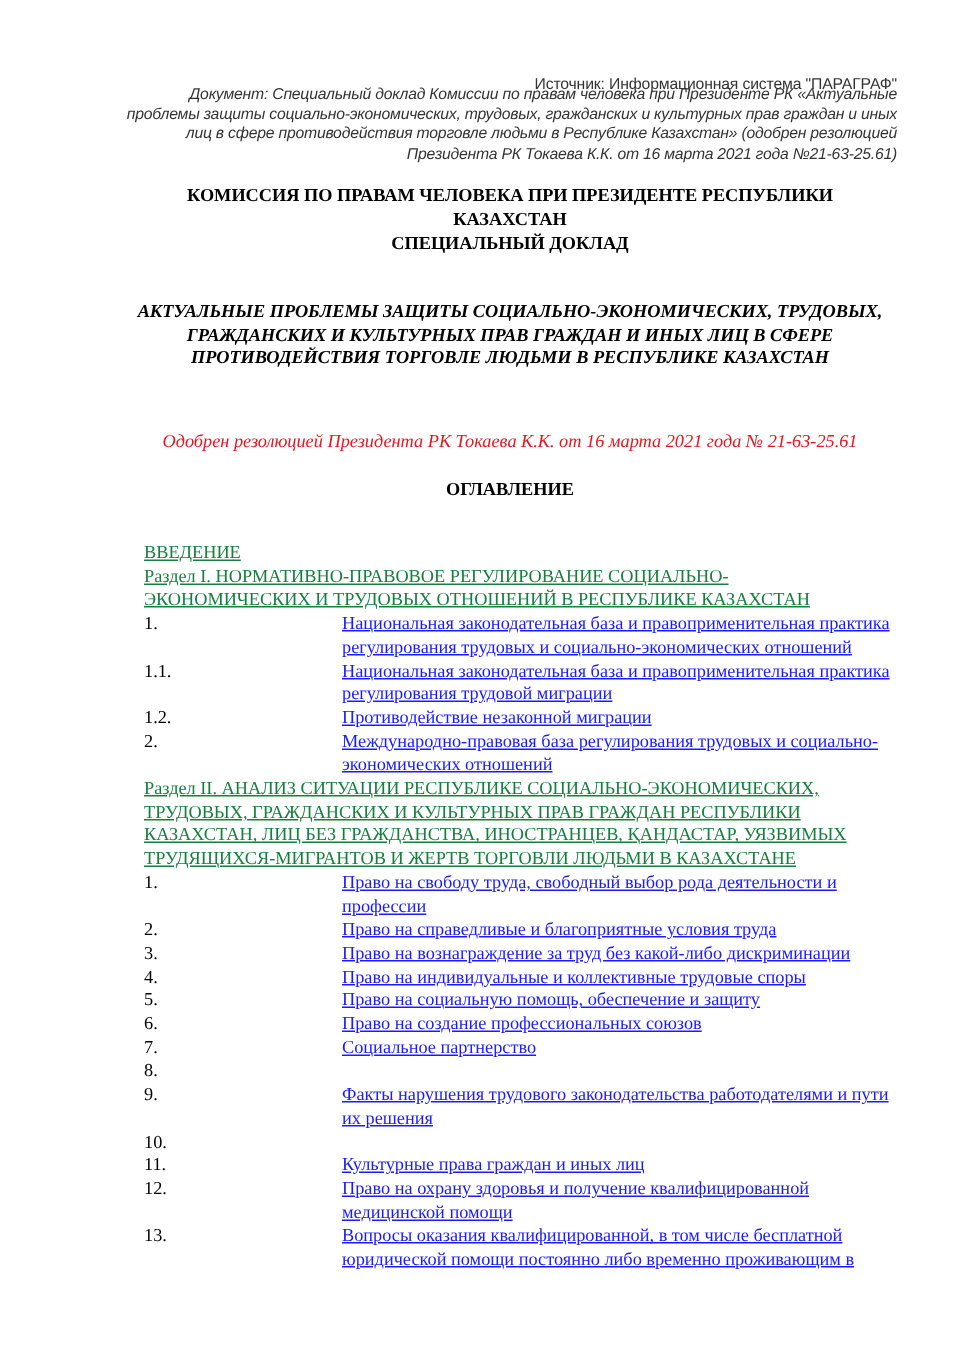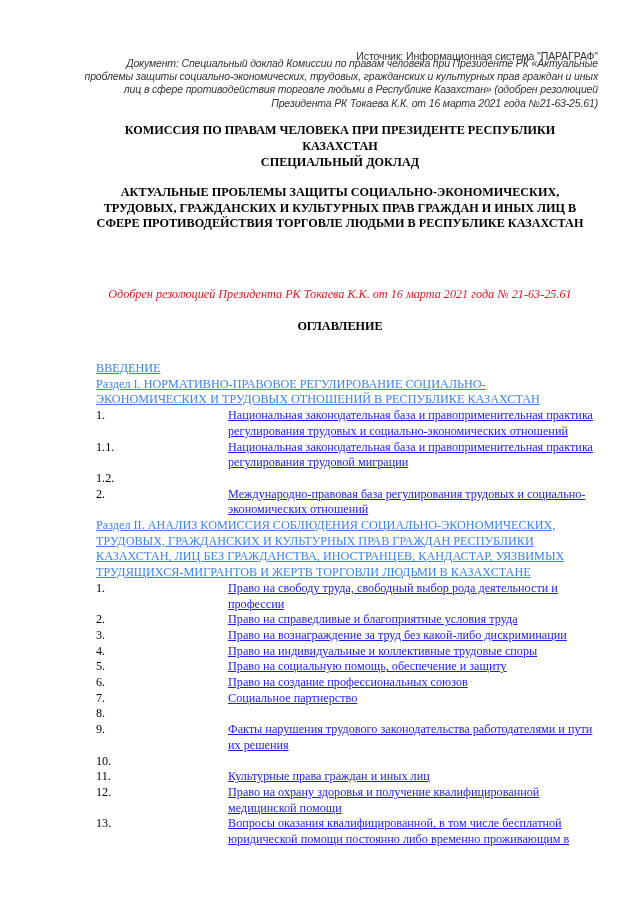--- a/index.html
+++ b/index.html
@@ -42,21 +42,21 @@
       position: absolute;
       left: 90px;
       width: 500px;
       text-align: center;
       font-weight: bold;
       font-size: 12.2px;
       line-height: 15.5px;
     }
     .t-commission { top: 123px; }
     .t-special { top: 155px; }
-    .t-topic { top: 185px; }
+    .t-topic { top: 200px; font-style: italic; }
     .approved {
       position: absolute;
       left: 90px;
       width: 500px;
       top: 259px;
       text-align: center;
       font-style: italic;
       font-size: 12.2px;
       color: #e8141e;
       margin-top: 28px;
@@ -77,21 +77,21 @@
       width: 500px;
       font-size: 12.2px;
       line-height: 15.7px;
     }
     .toc a {
       color: #1a1aff;
       text-decoration: underline;
     }
     .toc .section {
       display: block;
-      color: #3b82f6;
+      color: #15803d;
       text-decoration: underline;
     }
     .toc .item {
       display: flex;
       align-items: flex-start;
     }
     .toc .num {
       width: 100px;
       flex: 0 0 100px;
       color: #000;
@@ -123,27 +123,28 @@
   <div class="item">
     <span class="num">1.</span>
     <a class="txt">Национальная законодательная база и правоприменительная практика регулирования трудовых и социально-экономических отношений</a>
   </div>
   <div class="item">
     <span class="num">1.1.</span>
     <a class="txt">Национальная законодательная база и правоприменительная практика регулирования трудовой миграции</a>
   </div>
   <div class="item">
     <span class="num">1.2.</span>
+    <a class="txt">Противодействие незаконной миграции</a>
   </div>
   <div class="item">
     <span class="num">2.</span>
     <a class="txt">Международно-правовая база регулирования трудовых и социально-экономических отношений</a>
   </div>
 
-  <a class="section">Раздел II. АНАЛИЗ КОМИССИЯ СОБЛЮДЕНИЯ СОЦИАЛЬНО-ЭКОНОМИЧЕСКИХ, ТРУДОВЫХ, ГРАЖДАНСКИХ И КУЛЬТУРНЫХ ПРАВ ГРАЖДАН РЕСПУБЛИКИ КАЗАХСТАН, ЛИЦ БЕЗ ГРАЖДАНСТВА, ИНОСТРАНЦЕВ, ҚАНДАСТАР, УЯЗВИМЫХ ТРУДЯЩИХСЯ-МИГРАНТОВ И ЖЕРТВ ТОРГОВЛИ ЛЮДЬМИ В КАЗАХСТАНЕ</a>
+  <a class="section">Раздел II. АНАЛИЗ СИТУАЦИИ РЕСПУБЛИКЕ СОЦИАЛЬНО-ЭКОНОМИЧЕСКИХ, ТРУДОВЫХ, ГРАЖДАНСКИХ И КУЛЬТУРНЫХ ПРАВ ГРАЖДАН РЕСПУБЛИКИ КАЗАХСТАН, ЛИЦ БЕЗ ГРАЖДАНСТВА, ИНОСТРАНЦЕВ, ҚАНДАСТАР, УЯЗВИМЫХ ТРУДЯЩИХСЯ-МИГРАНТОВ И ЖЕРТВ ТОРГОВЛИ ЛЮДЬМИ В КАЗАХСТАНЕ</a>
 
   <div class="item">
     <span class="num">1.</span>
     <a class="txt">Право на свободу труда, свободный выбор рода деятельности и профессии</a>
   </div>
   <div class="item">
     <span class="num">2.</span>
     <a class="txt">Право на справедливые и благоприятные условия труда</a>
   </div>
   <div class="item">

